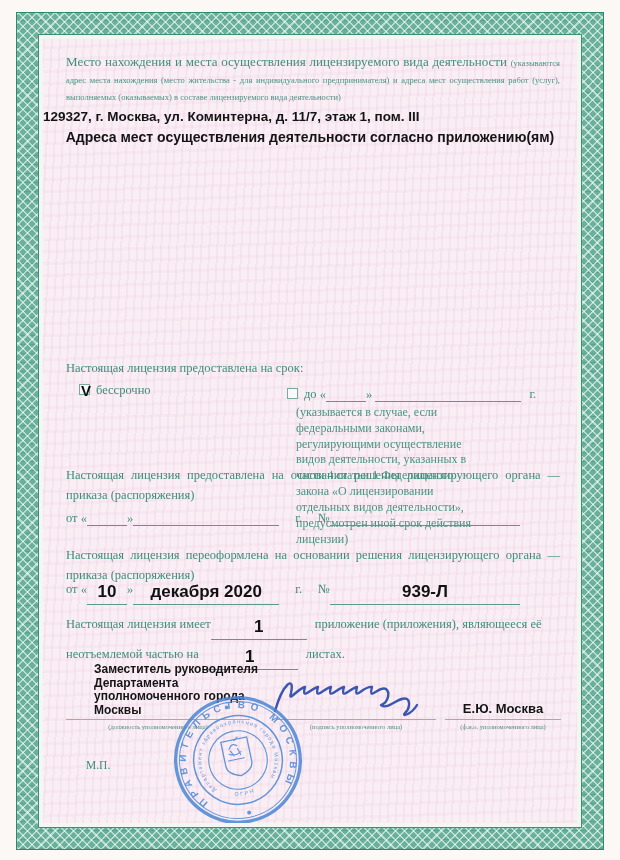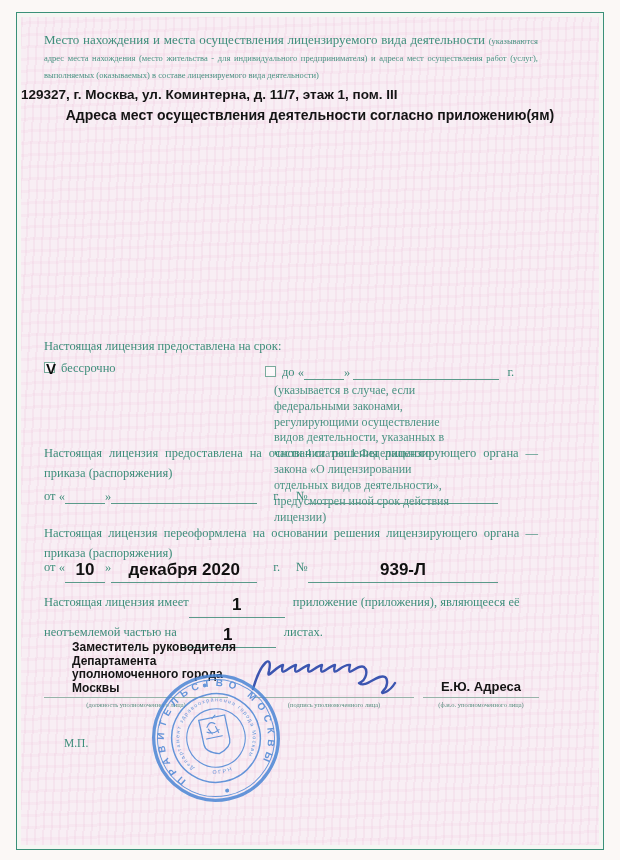--- a/index.html
+++ b/index.html
@@ -11,20 +11,21 @@
   }
   
   .frame {
     position:absolute; left:16px; top:12px; right:16px; bottom:10px;
     background-color:#6ab19b;
     background-image:
       repeating-linear-gradient(45deg,  rgba(255,255,255,.55) 0 1.5px, rgba(255,255,255,0) 1.5px 6.5px),
       repeating-linear-gradient(135deg, rgba(255,255,255,.55) 0 1.5px, rgba(255,255,255,0) 1.5px 6.5px),
       repeating-linear-gradient(0deg,   rgba(40,125,98,.25) 0 1px, rgba(40,125,98,0) 1px 9px);
     border:1px solid #2e8a6e;
+    padding:22px;
   }
   .paper {
     position:relative; width:100%; height:100%; overflow:hidden;
     background-color:#f8eef4;
     background-image:
       repeating-linear-gradient(93deg,  rgba(235,188,214,.20) 0 2px, rgba(235,188,214,0) 2px 8px),
       repeating-linear-gradient(-2deg,  rgba(243,210,228,.25) 0 3px, rgba(243,210,228,0) 3px 12px);
     border:4px solid #f4f6f2;
     outline:1px solid #3a9078;
   }
@@ -34,21 +35,21 @@
 
   
   .intro { left:23px; top:15px; width:494px; text-align:justify;
            font-size:13px; line-height:1.3; color:#3e8e7b; }
   .intro .t-note { font-size:8.5px; line-height:1.3; color:#4a9383; }
   .addr-line  { left:0; top:70px;  width:100%; text-align:left; font-size:13.5px; }
   .addr-note  { left:0; top:90px;  width:100%; text-align:center; font-size:14px; }
 
   
   .term-label { left:23px; top:322px; font-size:12.5px; }
-  .term-row   { left:23px; top:343px; font-size:12.5px; white-space:nowrap; }
+  .term-row   { left:36px; top:343px; font-size:12.5px; white-space:nowrap; }
   .until-row  { left:244px; top:343px; font-size:12.5px; white-space:nowrap; }
   .cbx { display:inline-block; width:11px; height:11px; border:1px solid #79ab9c;
          background:rgba(255,255,255,.65); vertical-align:-1px; }
   .vmark { font-family:"Liberation Sans", sans-serif; font-weight:bold; font-size:15px;
            color:#0d0d0d; margin-left:-9px; margin-right:5px; vertical-align:-2px; }
   .footnote { left:253px; top:366px; width:192px; font-size:12px; line-height:1.32;
               color:#4a9383; text-align:left; }
 
   
   .fill { display:inline-block; border-bottom:1px solid #5a9a8a; height:20px;
@@ -120,21 +121,21 @@
     <div class="cap" style="left:23px; top:684px; width:184px">(должность уполномоченного лица)</div>
 
     <svg class="abs sig-svg" width="170" height="54" viewBox="0 0 170 54">
       <path d="M6,42 C14,14 26,6 22,24 C19,34 28,20 36,18 C32,32 41,20 49,18 C45,32 54,20 62,18
                C58,32 67,20 75,18 C71,32 80,20 88,18 C84,34 95,16 103,18 C99,34 110,16 117,20
                C121,23 120,33 112,36 C119,42 131,26 138,30 C141,32 141,40 136,44 C132,48 142,46 148,36" fill="none" stroke="#3c55b0" stroke-width="2.4" stroke-linecap="round" stroke-linejoin="round"></path>
     </svg>
     <div class="rule" style="left:233px; top:680px; width:160px"></div>
     <div class="cap" style="left:233px; top:684px; width:160px">(подпись уполномоченного лица)</div>
 
-    <div class="abs name-text sans-b">Е.Ю. Адреса</div>
+    <div class="abs name-text sans-b">Е.Ю. Москва</div>
     <div class="rule" style="left:402px; top:680px; width:116px"></div>
     <div class="cap" style="left:402px; top:684px; width:116px">(ф.и.о. уполномоченного лица)</div>
 
     <div class="abs mp">М.П.</div>
     <svg class="abs stamp-svg" width="134" height="132" viewBox="0 0 140 140">
       <g fill="none" stroke="#4b86d5">
         <circle cx="70" cy="70" r="66" stroke-width="3.5"></circle>
         <circle cx="70" cy="70" r="62" stroke-width="1"></circle>
         <circle cx="70" cy="70" r="47" stroke-width="1.6"></circle>
         <circle cx="70" cy="70" r="31" stroke-width="1.2"></circle>

